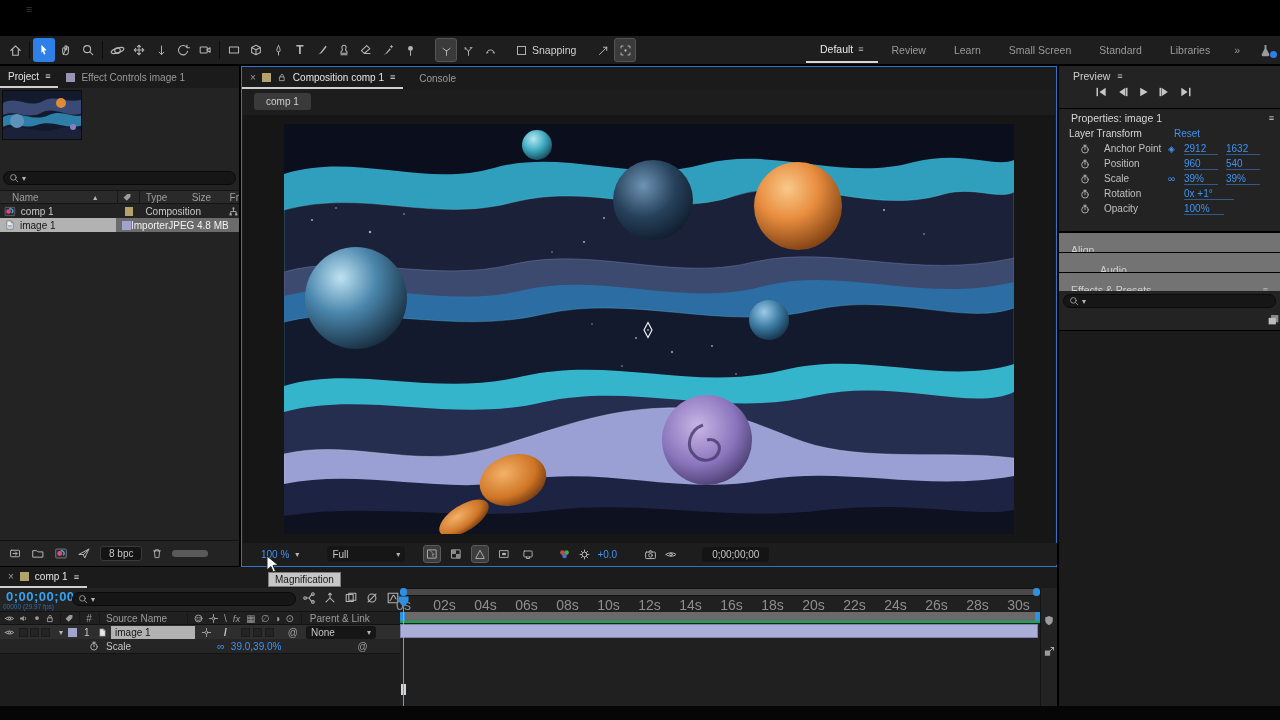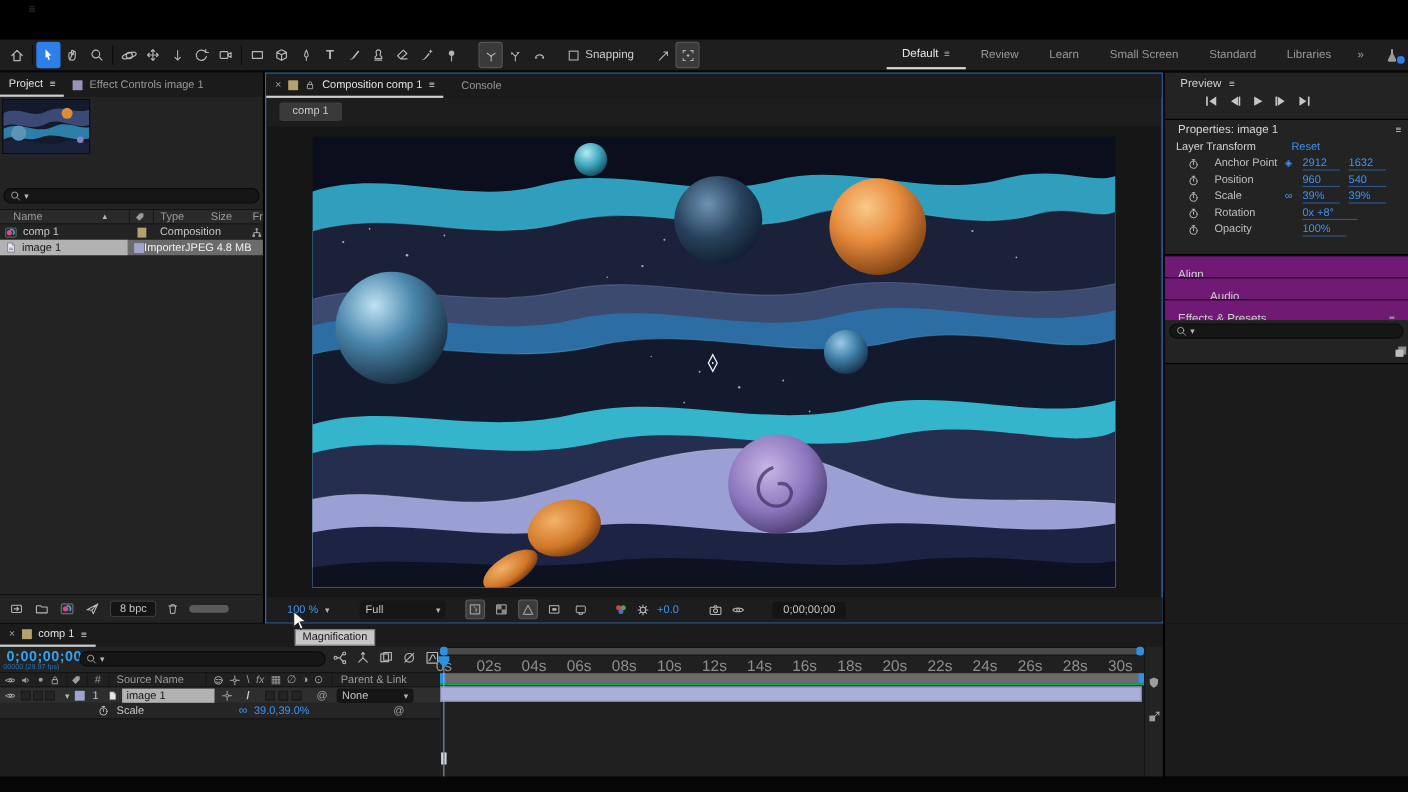--- a/index.html
+++ b/index.html
@@ -13,21 +13,21 @@
   .tab-inactive{color:#9a9a9a;}
   .ic{display:inline-block;vertical-align:middle;}
   svg.ic{stroke:#b5b5b5;fill:none;stroke-width:1.2;stroke-linecap:round;stroke-linejoin:round;}
   .toolbtn{width:22px;height:24px;display:flex;align-items:center;justify-content:center;border-radius:3px;position:relative;}
   .toolbtn.active{background:#2f7fe8;}
   .tsep{width:1px;height:18px;background:#0c0c0c;margin:0 3px;}
   .ws-tab{padding:0 14px;color:#9a9a9a;font-size:10.5px;height:26px;display:flex;align-items:center;gap:5px;}
   .ws-active{color:#e8e8e8;border-bottom:2px solid #d8d8d8;}
   .blue{color:#3f93f2;}
   .uval{color:#3f93f2;border-bottom:1px solid #31598c;}
-  .hdrbar{background:#701a75;border-top:1px solid #000;display:flex;align-items:center;height:35px;padding:0 12px;color:#cfcfcf;font-size:10.5px;}
+  .hdrbar{background:#737373;border-top:1px solid #000;display:flex;align-items:center;height:35px;padding:0 12px;color:#cfcfcf;font-size:10.5px;}
   .searchbox{background:#161616;border:1px solid #0a0a0a;border-radius:8px;height:14px;display:flex;align-items:center;padding:0 5px;gap:3px;color:#8a8a8a;}
   .chk{width:9px;height:9px;border:1px solid #b0b0b0;background:transparent;}
   .cellline{border-right:1px solid #171717;}
   .proprow{display:flex;align-items:center;height:15px;font-size:10px;color:#c0c0c0;}
   .tooltip{background:#c6c6c6;color:#161616;font-size:10px;padding:1px 6px;border:1px solid #7d7d7d;}
   .swatch{display:inline-block;width:9px;height:9px;}
   .ddl{background:#161616;border-radius:3px;display:flex;align-items:center;justify-content:space-between;padding:0 5px;color:#c6c6c6;}
   .tick{display:flex;flex-direction:column;align-items:center;width:41px;color:#8f8f8f;font-size:14px;}
   .tickmark{width:1px;height:4px;background:#6f6f6f;margin-top:1px;}
   .chev{font-size:8px;color:#b5b5b5;}
@@ -560,21 +560,21 @@
       <span class="uval" style="width:34px;">39%</span>
     </div>
 
     <div class="proprow">
       <svg class="ic" style="margin-left:20px;" width="12" height="12" viewBox="0 0 16 16">
           <circle cx="8" cy="9" r="4.4"></circle>
           <path d="M6.4,3 H9.6 M8,3 V4.6 M8,9 V6.4"></path>
         </svg>
       <span style="margin-left:13px;width:64px;">Rotation</span>
       <span style="width:16px;"></span>
-      <span class="uval" style="width:50px;">0x +8°</span>
+      <span class="uval" style="width:50px;">0x +1°</span>
     </div>
 
     <div class="proprow">
       <svg class="ic" style="margin-left:20px;" width="12" height="12" viewBox="0 0 16 16">
           <circle cx="8" cy="9" r="4.4"></circle>
           <path d="M6.4,3 H9.6 M8,3 V4.6 M8,9 V6.4"></path>
         </svg>
       <span style="margin-left:13px;width:64px;">Opacity</span>
       <span style="width:16px;"></span>
       <span class="uval" style="width:40px;">100%</span>

